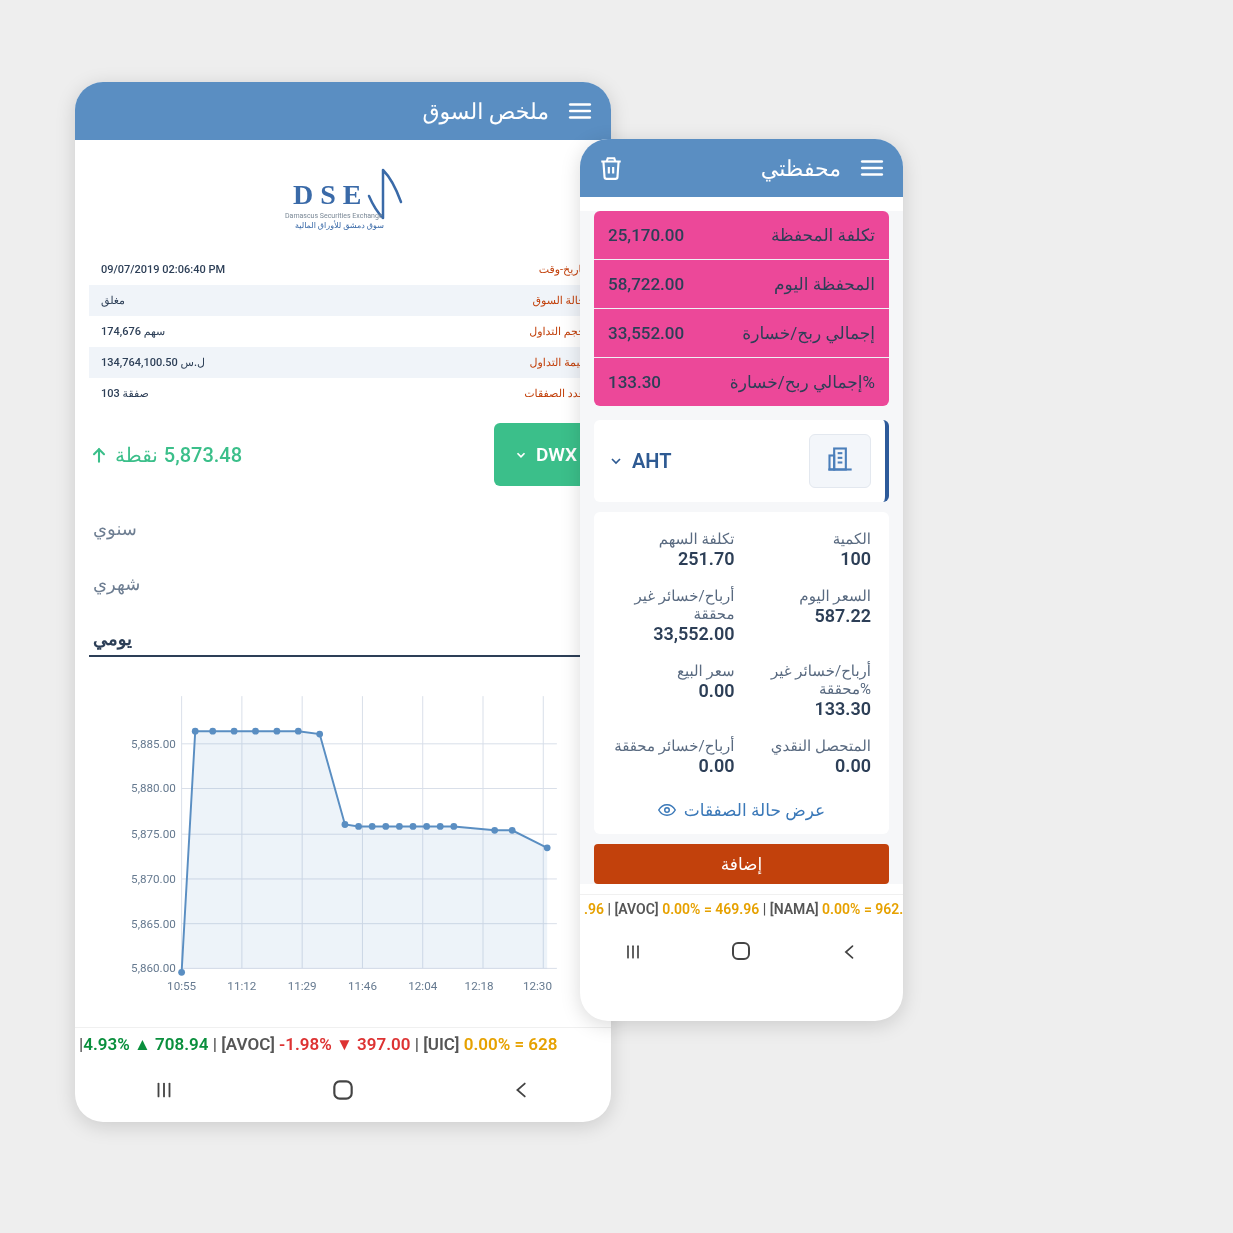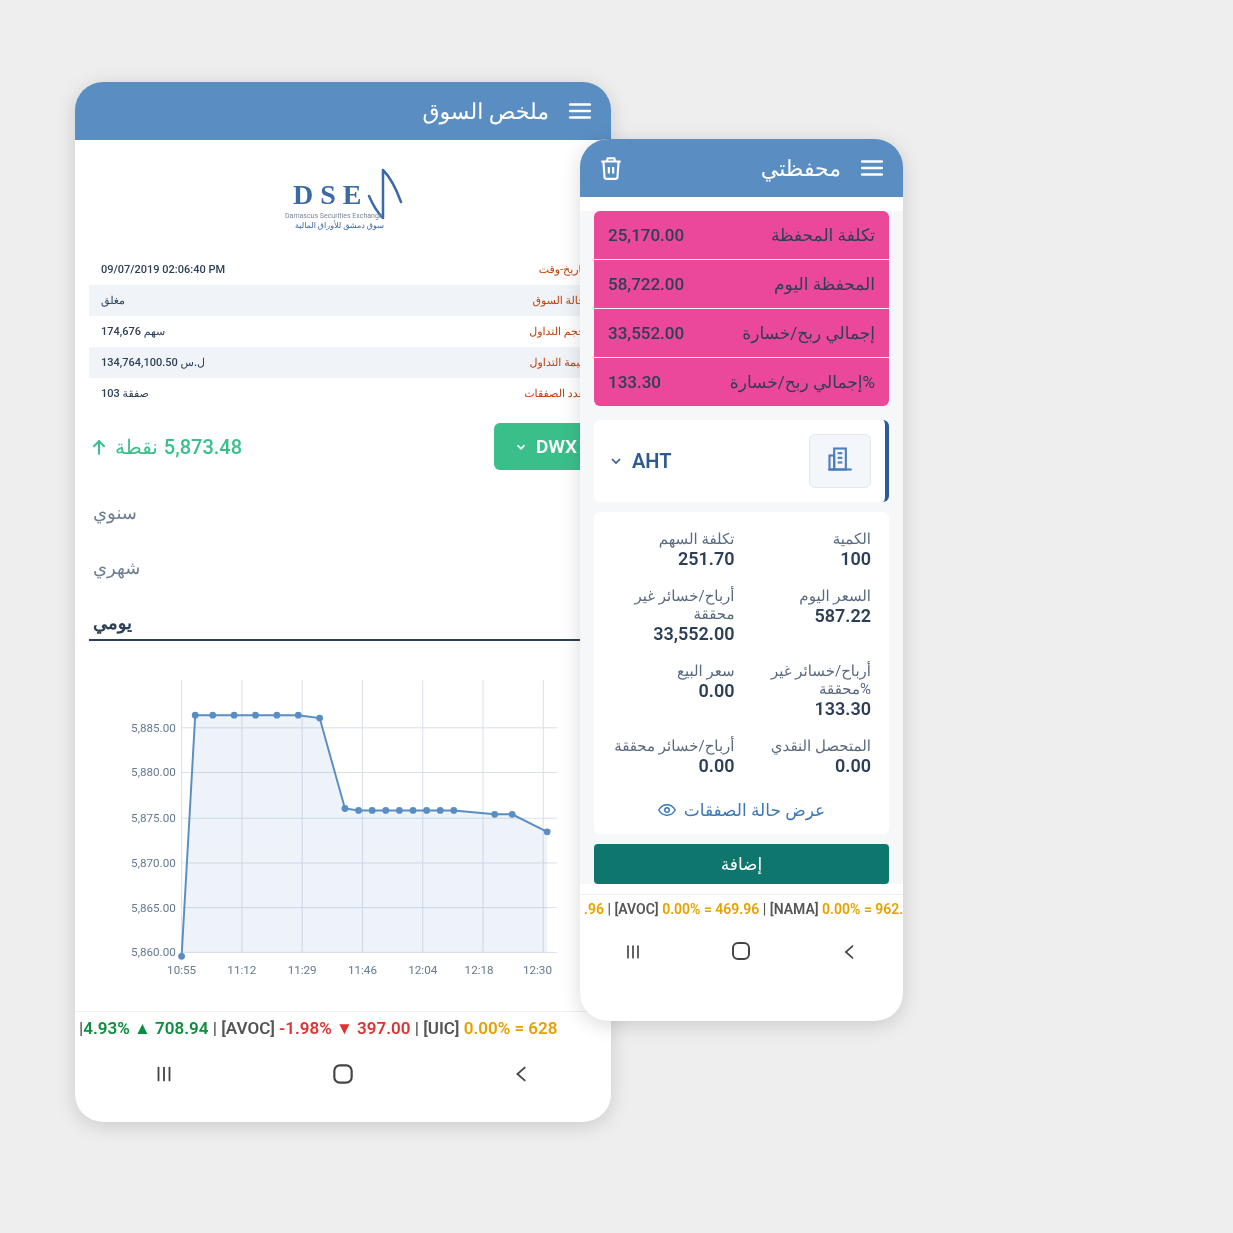--- a/index.html
+++ b/index.html
@@ -78,21 +78,21 @@
   .dwx-row {
     display: flex;
     align-items: center;
     margin-top: 14px;
     gap: 14px;
   }
   .dwx-btn {
     background: #3bbf8a;
     color: #fff;
     border-radius: 6px;
-    padding: 12px 20px;
+    padding: 20px 20px;
     font-size: 19px;
     font-weight: 600;
     display: flex;
     align-items: center;
     gap: 8px;
     cursor: pointer;
   }
   .points {
     flex: 1;
     color: #3bbf8a;
@@ -210,21 +210,21 @@
     font-weight: 500;
     padding: 12px 0 4px;
     cursor: pointer;
     display: flex;
     align-items: center;
     justify-content: center;
     gap: 8px;
   }
   .add-btn {
     margin: 8px 14px 10px;
-    background: #0f766e;
+    background: #c2410c;
     color: #fff;
     text-align: center;
     padding: 10px;
     border-radius: 4px;
     font-size: 17px;
     cursor: pointer;
   }
   .body-content-r {
     background: #f6f7f9;
   }

